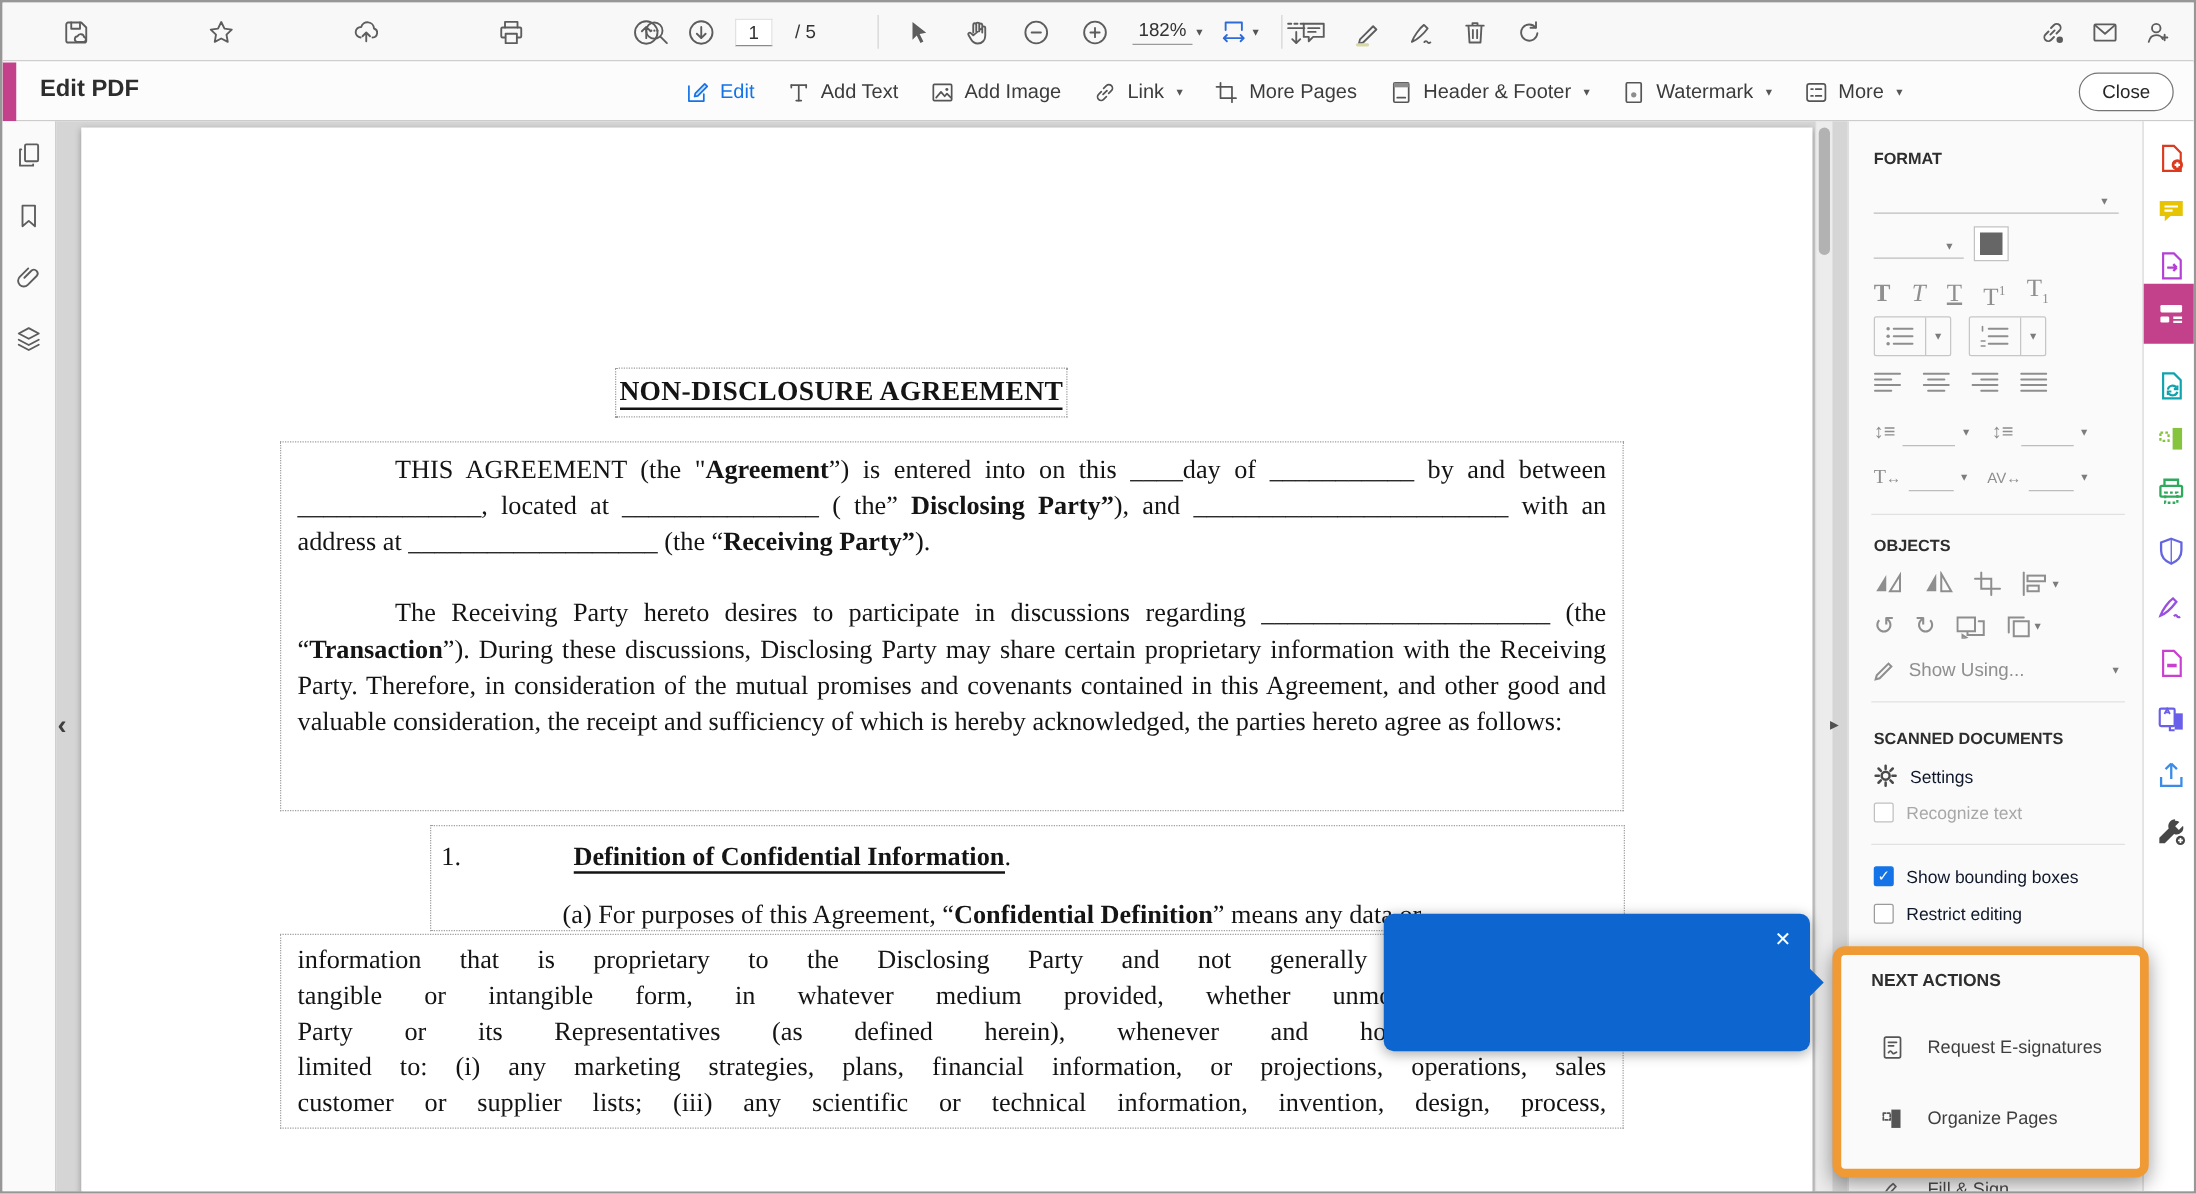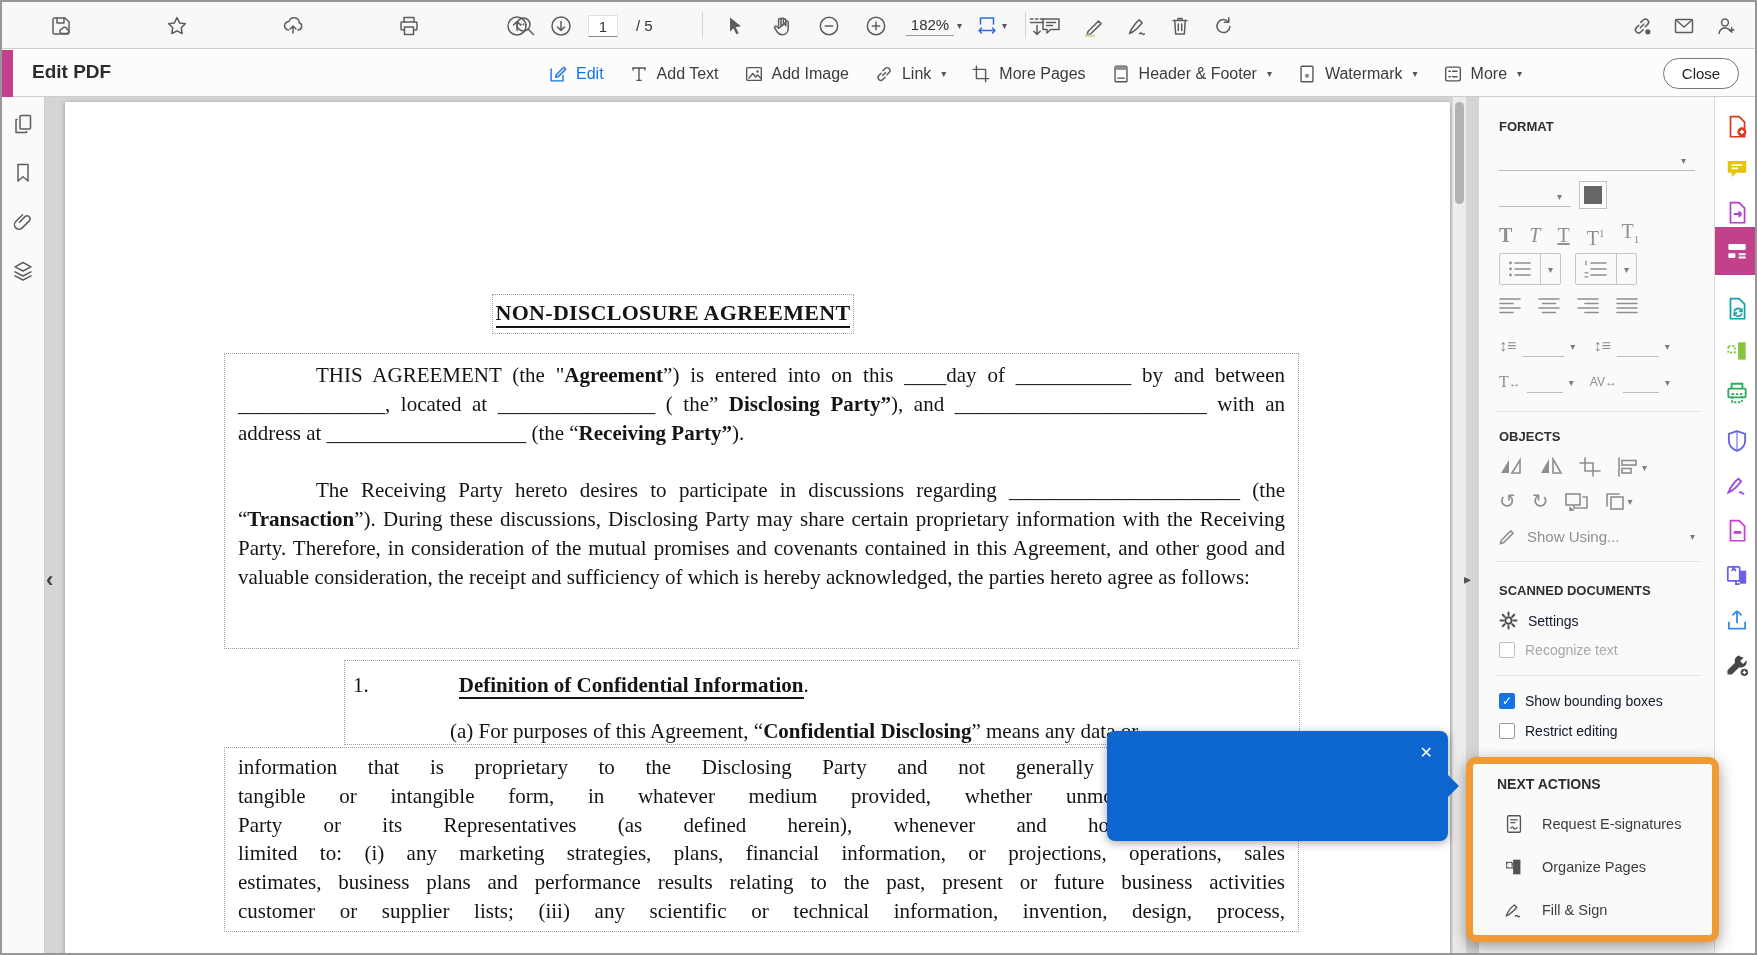--- a/index.html
+++ b/index.html
@@ -74,21 +74,21 @@
 .rail-item{position:absolute;left:0;width:44px;height:40px;display:flex;align-items:center;justify-content:center;cursor:pointer}
 .rail-item svg{width:26px;height:26px}
 .rail-item.selected{background:#c2418a;height:48px}
 
 .tooltip{position:absolute;left:1105px;top:634px;width:341px;height:110px;background:#0d66d0;border-radius:8px;color:#fff;padding:16px 44px 14px 20px;font-size:15.5px;line-height:21.5px;z-index:8;box-shadow:0 2px 10px rgba(0,0,0,.35)}
 .tt-close{position:absolute;right:15px;top:11px;font-size:16px;color:#fff;cursor:pointer}
 .tt-arrow{position:absolute;right:-11px;top:44px;width:0;height:0;border-top:11px solid transparent;border-bottom:11px solid transparent;border-left:11px solid #0d66d0}
 
 .next-box{position:absolute;left:1464px;top:660px;width:253px;height:185px;background:#fafafa;border:7px solid #f09a36;border-radius:10px;z-index:7;box-shadow:0 5px 16px rgba(0,0,0,.4)}
 .na-head{margin:12px 0 0 24px;font-size:14px;font-weight:bold;color:#2e2e2e}
-.na-item{display:flex;align-items:center;margin:21px 0 0 30px;font-size:14.5px;color:#3e3e3e;cursor:pointer}
+.na-item{display:flex;align-items:center;margin:35px 0 0 30px;font-size:14.5px;color:#3e3e3e;cursor:pointer}
 .na-item svg{width:22px;height:22px;stroke:#555;fill:none;stroke-width:1.5;stroke-linecap:round;stroke-linejoin:round;margin-right:17px}
 </style>
 </head>
 <body>
 
 <div class="window">
 
   <div class="tb1">
     <div class="tgrp" style="left:42px;gap:82px">
       <div class="ibtn">
@@ -348,28 +348,27 @@
           <span class="doc-title">NON-DISCLOSURE AGREEMENT</span>
         </div>
         <div class="dbox box1">
           <div class="p ind"><span>THIS AGREEMENT (the "</span><span class="b">Agreement</span><span>”) is entered into on this ____day of ___________ by and between ______________, located at _______________ ( the” </span><span class="b">Disclosing Party”</span><span>), and ________________________ with an address at ___________________ (the “</span><span class="b">Receiving Party”</span><span>).</span></div>
           <div class="p ind p2"><span>The Receiving Party hereto desires to participate in discussions regarding ______________________ (the “</span><span class="b">Transaction</span><span>”).  During these discussions, Disclosing Party may share certain proprietary information with the Receiving Party.  Therefore, in consideration of the mutual promises and covenants contained in this Agreement, and other good and valuable consideration, the receipt and sufficiency of which is hereby acknowledged, the parties hereto agree as follows:</span></div>
         </div>
         <div class="dbox box2">
           <div>
             <span>1.</span><span class="sec-gap"></span><span class="sec-title">Definition of Confidential Information</span><span>.</span>
           </div>
-          <div class="pa"><span>(a)      For purposes of this Agreement, “</span><span class="b">Confidential Disclosing</span><span>” means any data or</span></div>
+          <div class="pa"><span>(a)      For purposes of this Agreement, “</span><span class="b">Confidential Definition</span><span>” means any data or</span></div>
         </div>
         <div class="dbox box3">
           <div class="jline">information that is proprietary to the Disclosing Party and not generally known to the</div>
           <div class="jline">tangible or intangible form, in whatever medium provided, whether unmodified or mod</div>
           <div class="jline">Party or its Representatives (as defined herein), whenever and however disclosed,</div>
           <div class="jline">limited to: (i) any marketing strategies, plans, financial information, or projections, operations, sales</div>
-          <div class="jline">estimates, business plans and performance results relating to the past, present or future business activities</div>
           <div class="jline">customer or supplier lists; (iii) any scientific or technical information, invention, design, process,</div>
         </div>
       </div>
     </div>
 
     <div class="chev-l">‹</div>
     <div class="chev-r">▸</div>
     <div class="scroll">
         <div class="thumb"></div>
       </div>

